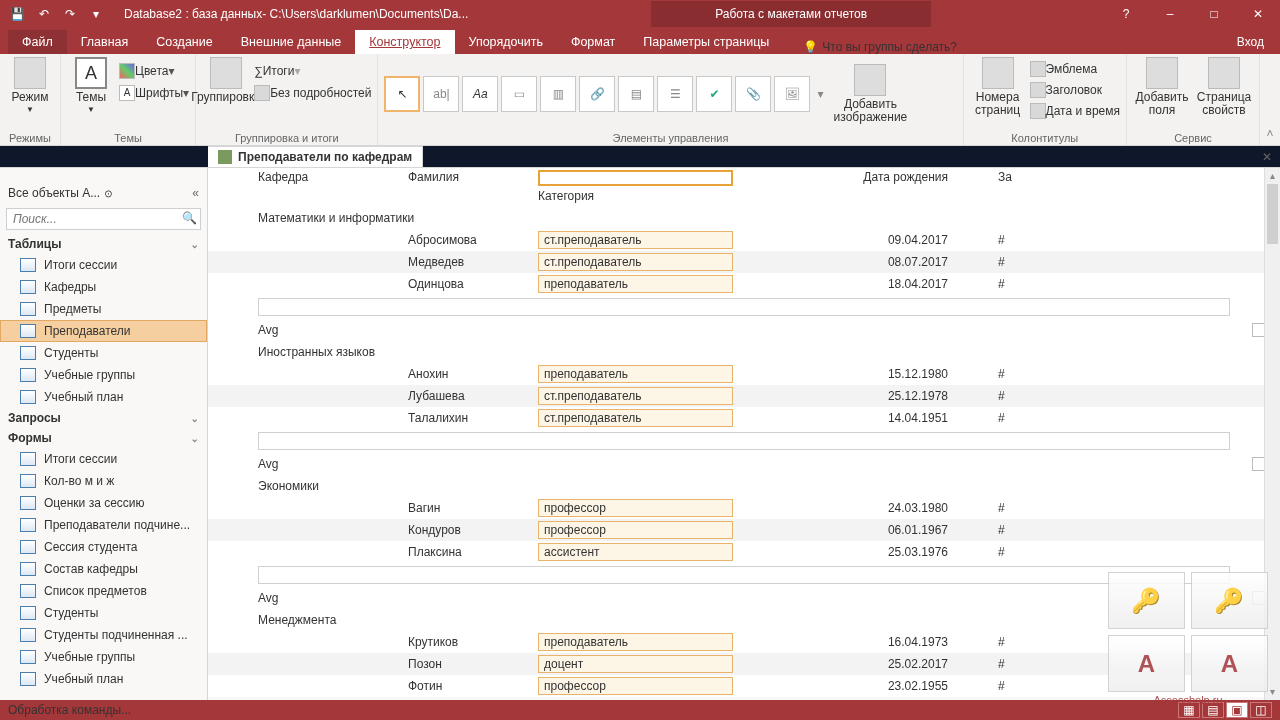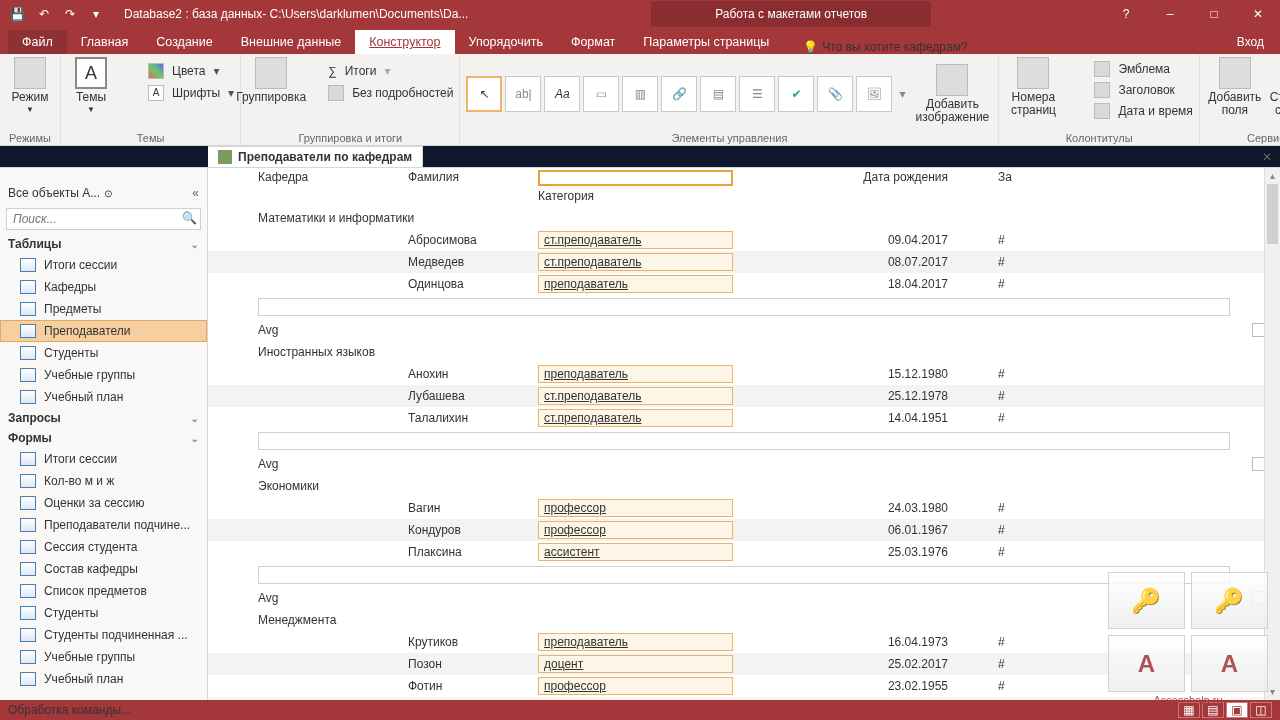--- a/index.html
+++ b/index.html
@@ -14,21 +14,21 @@
 .ribbon-tabs .tab{padding:5px 14px;color:#fff;cursor:pointer;font-size:12.5px;}
 .ribbon-tabs .tab.active{background:#fff;color:#a4373a;text-decoration:underline;}
 .ribbon-tabs .tell{margin-left:20px;display:flex;align-items:center;color:#f0d0d0;gap:4px;}
 .ribbon-tabs .login{margin-left:auto;padding:5px 16px;color:#fff;}
 .ribbon{height:92px;background:#f3f2f1;border-bottom:1px solid #d6d6d6;display:flex;}
 .rgroup{border-right:1px solid #e1e1e1;display:flex;flex-direction:column;padding:3px 6px 1px 6px;}
 .rgroup .body{flex:1;display:flex;align-items:flex-start;gap:4px;}
 .rgroup .lbl{text-align:center;font-size:11px;color:#666;padding-top:1px;}
 .bigbtn{display:flex;flex-direction:column;align-items:center;width:48px;text-align:center;gap:2px;color:#444;line-height:1.1;}
 .bigbtn .ic{width:32px;height:32px;background:#ddd;border:1px solid #bbb;}
-.smallrow{display:flex;align-items:center;gap:8px;color:#555;height:20px;white-space:nowrap;margin-left:29px;}
+.smallrow{display:flex;align-items:center;gap:0;color:#555;height:20px;white-space:nowrap;}
 .smallrow .ic{width:16px;height:16px;background:#d9d9d9;border:1px solid #bbb;}
 .ctrlbox{width:36px;height:36px;border:1px solid #c8c8c8;background:#fff;display:flex;align-items:center;justify-content:center;color:#888;}
 .ctrlbox.sel{background:#fff;border-color:#f0b56a;box-shadow:inset 0 0 0 1px #f0b56a;}
 .docbar{height:22px;background:#0f172a;border-bottom:1px solid #d6d6d6;display:flex;align-items:stretch;}
 .doctab{display:flex;align-items:center;gap:6px;padding:0 10px;border-right:1px solid #d6d6d6;background:#fff;border-top:1px solid #d6d6d6;font-weight:600;color:#6b3a3a;}
 .doctab .ric{width:14px;height:14px;background:#7a9a5e;}
 .closex{margin-left:auto;padding:0 8px;color:#666;display:flex;align-items:center;}
 .main{display:flex;height:calc(720px - 28px - 26px - 92px - 22px - 20px);}
 .nav{width:208px;border-right:1px solid #d6d6d6;background:#f9f8f7;display:flex;flex-direction:column;}
 .nav .hdr{display:flex;align-items:center;padding:6px 8px;font-size:16px;color:#333;margin-top:12px;}
@@ -49,21 +49,21 @@
 .c-dept{width:200px;padding-left:50px;}
 .c-fam{width:130px;}
 .c-cat{width:240px;}
 .c-date{width:180px;text-align:right;padding-right:10px;}
 .c-extra{width:20px;margin-left:40px;}
 .dept{padding:4px 0 4px 50px;color:#333;}
 .row{display:flex;align-items:center;height:22px;}
 .row.z{background:#f3f3f3;}
 .row .c-dept{}
 .row .c-fam{color:#333;}
-.catcell{border:1px solid #e8b36a;background:#fdf5e6;padding:1px 5px;width:195px;display:inline-block;text-decoration:underline;}
+.catcell{border:1px solid #e8b36a;background:#fdf5e6;padding:1px 5px;width:195px;display:inline-block;}
 .cat-hdr-box{border:2px solid #e8a23a;background:#fff;width:195px;display:inline-block;height:16px;}
 .spacer-row{height:18px;border:1px solid #d0d0d0;margin:3px 50px 3px 50px;background:#fff;}
 .avg{padding:4px 0 4px 50px;color:#777;display:flex;align-items:center;}
 .avg .avgbox{margin-left:auto;margin-right:14px;width:14px;height:14px;border:1px solid #bbb;background:#fff;}
 .statusbar{height:20px;background:#a4373a;color:#fff;display:flex;align-items:center;padding:0 8px;font-size:11px;}
 .statusbar .views{margin-left:auto;display:flex;gap:2px;}
 .statusbar .views div{width:22px;height:16px;border:1px solid #c77;display:flex;align-items:center;justify-content:center;color:#fff;}
 .statusbar .views .act{background:#fff;color:#a4373a;}
 .watermark{position:absolute;right:12px;bottom:28px;width:160px;height:120px;opacity:0.85;}
 .watermark .grid{display:grid;grid-template-columns:1fr 1fr;gap:6px;height:100%;}
@@ -99,21 +99,21 @@
   <div class="tab" style="background:#8e3134;">Файл</div>
   <div class="tab">Главная</div>
   <div class="tab">Создание</div>
   <div class="tab">Внешние данные</div>
   <div class="tab active">Конструктор</div>
   <div class="tab">Упорядочить</div>
   <div class="tab">Формат</div>
   <div class="tab">Параметры страницы</div>
   <div class="tell">
       <span>💡</span>
-      <span>Что вы хотите кафедрам?</span>
+      <span>Что вы группы сделать?</span>
     </div>
   <div class="login">Вход</div>
 </div>
 
 <div class="ribbon">
   <div class="rgroup">
     <div class="body">
         <div class="bigbtn">
           <div class="ic"></div>
           <span>Режим</span>

